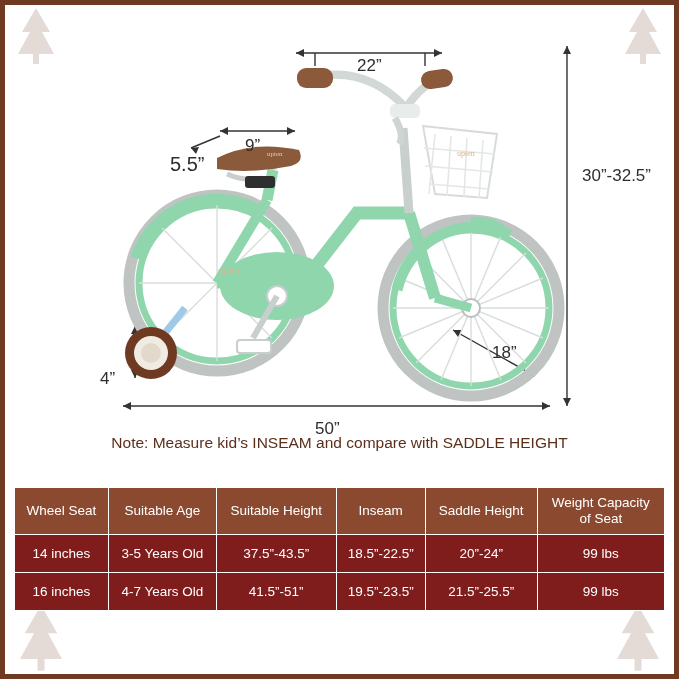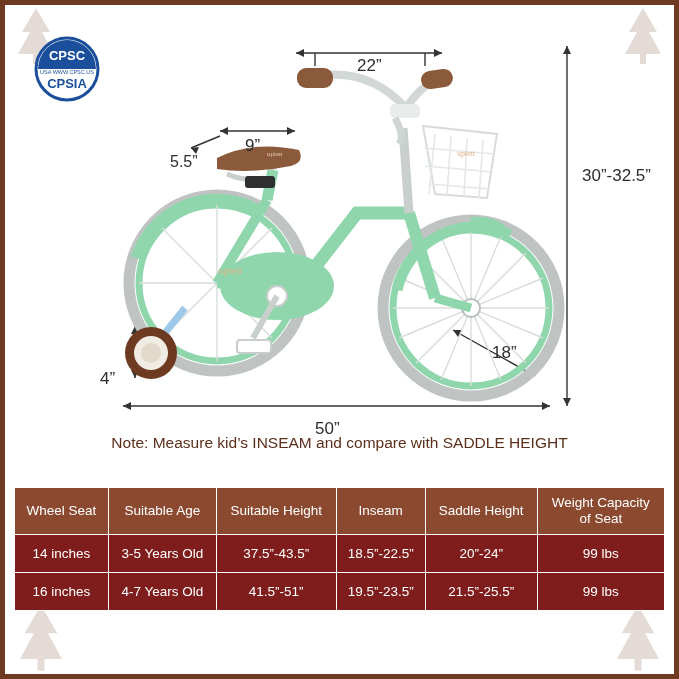--- a/index.html
+++ b/index.html
@@ -128,29 +128,20 @@
   </svg>
   <svg class="tree" style="left:6px;bottom:6px;" width="70" height="70" viewBox="0 0 60 60">
     <path d="M30 2 L44 26 L36 26 L48 48 L12 48 L24 26 L16 26 Z" fill="#6e3a22"></path>
     <rect x="27" y="48" width="6" height="10" fill="#6e3a22"></rect>
   </svg>
   <svg class="tree" style="right:6px;bottom:6px;" width="70" height="70" viewBox="0 0 60 60">
     <path d="M30 2 L44 26 L36 26 L48 48 L12 48 L24 26 L16 26 Z" fill="#6e3a22"></path>
     <rect x="27" y="48" width="6" height="10" fill="#6e3a22"></rect>
   </svg>
 
-  <div class="cpsc-badge">
-    <svg width="66" height="66" viewBox="0 0 66 66">
-      <circle cx="33" cy="33" r="31" fill="#ffffff" stroke="#1b4f9c" stroke-width="3"></circle>
-      <path d="M4 33 A29 29 0 0 1 62 33 Z" fill="#1b4f9c"></path>
-      <text x="33" y="24" text-anchor="middle" font-family="Liberation Sans, sans-serif" font-size="13" font-weight="bold" fill="#ffffff">CPSC</text>
-      <text x="33" y="38" text-anchor="middle" font-family="Liberation Sans, sans-serif" font-size="5.5" fill="#1b4f9c">USA  WWW.CPSC.US</text>
-      <text x="33" y="52" text-anchor="middle" font-family="Liberation Sans, sans-serif" font-size="13" font-weight="bold" fill="#1b4f9c">CPSIA</text>
-    </svg>
-  </div>
 
   <div class="illustration">
     <svg width="669" height="430" viewBox="0 0 669 430">
 
       <g stroke="#333" stroke-width="1.4" fill="none">
         <line x1="291" y1="45" x2="437" y2="45"></line>
         <path d="M291 45 l8 -4 v8 z" fill="#333" stroke="none"></path>
         <path d="M437 45 l-8 -4 v8 z" fill="#333" stroke="none"></path>
         <line x1="310" y1="45" x2="310" y2="58"></line>
         <line x1="420" y1="45" x2="420" y2="58"></line>
@@ -261,21 +252,21 @@
       <line x1="180" y1="300" x2="156" y2="330" stroke="#9ec9e8" stroke-width="7"></line>
       <circle cx="146" cy="345" r="26" fill="#6e3a22"></circle>
       <circle cx="146" cy="345" r="17" fill="#f0ece4"></circle>
       <circle cx="146" cy="345" r="10" fill="#e2d9cb"></circle>
 
       <path d="M466 212 q20 -2 32 8" fill="none" stroke="#8fd6ad" stroke-width="6"></path>
     </svg>
 
     <div class="dim" style="left:352px;top:20px;font-size:17px;">22”</div>
     <div class="dim" style="left:240px;top:100px;font-size:17px;">9”</div>
-    <div class="dim" style="left:165px;top:117px;font-size:16px;">5.5”</div>
+    <div class="dim" style="left:165px;top:117px;font-size:20px;">5.5”</div>
     <div class="dim" style="left:577px;top:130px;font-size:17px;">30”-32.5”</div>
     <div class="dim" style="left:487px;top:307px;font-size:17px;">18”</div>
     <div class="dim" style="left:95px;top:333px;font-size:17px;">4”</div>
     <div class="dim" style="left:310px;top:383px;font-size:17px;">50”</div>
   </div>
 
   <div class="note">
     <div>Note: Measure kid’s INSEAM and compare with SADDLE HEIGHT</div>
   </div>
 

